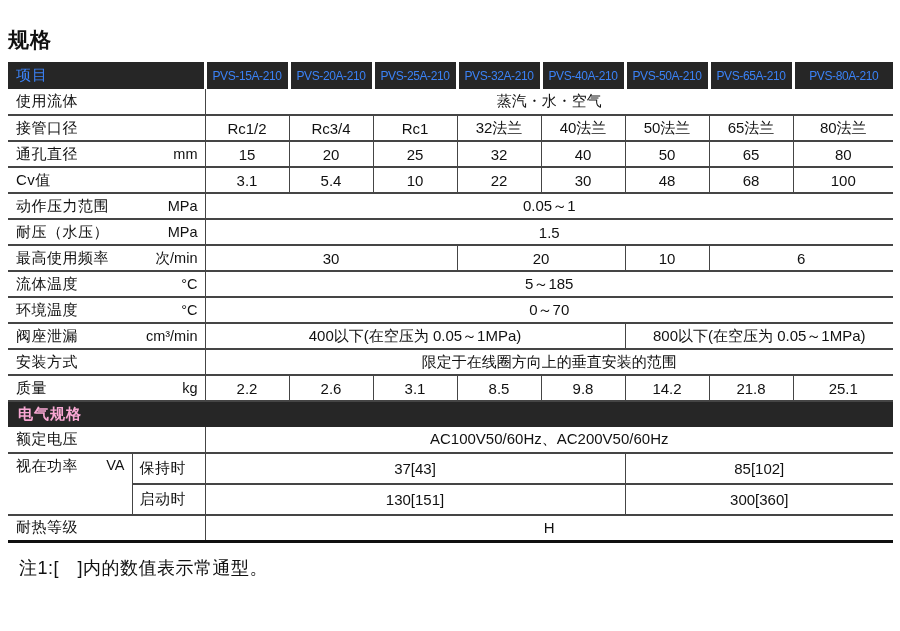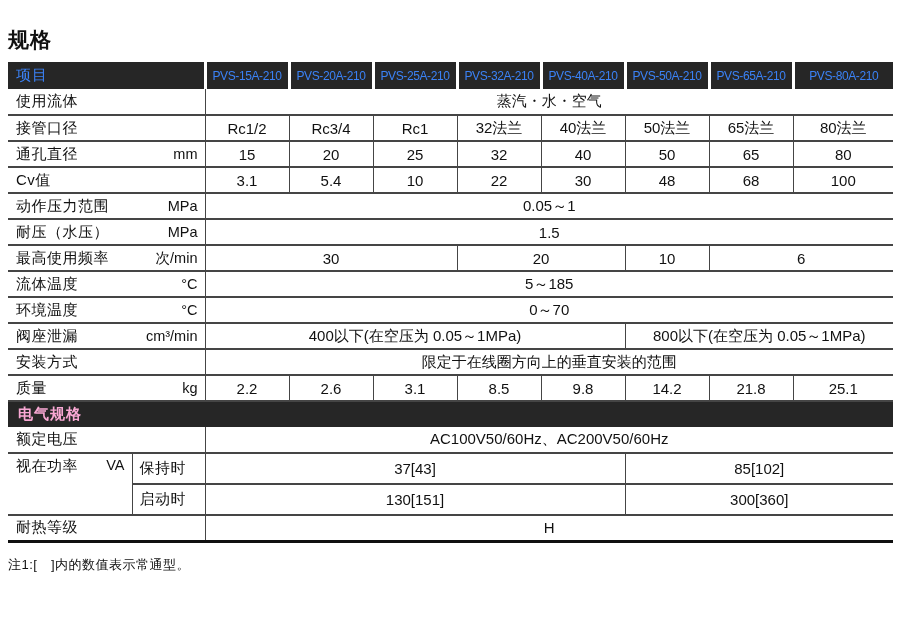--- a/index.html
+++ b/index.html
@@ -17,21 +17,21 @@
   .lblflex{display:flex;justify-content:space-between;align-items:center;padding:0 7px 0 8px;}
   .lblflex .name{letter-spacing:0.5px;}
   .lblflex .unit{font-size:14.5px;}
   td.sublbl{border-left:1.5px solid #454545;padding-left:7px;letter-spacing:0.5px;}
   tr.section td{background:#262626;color:#f9a8d4;font-weight:bold;text-align:left;padding-left:10px;font-size:15px;border-bottom:none;height:26px;letter-spacing:1px;}
   tr.last td{border-bottom:3px solid #101010;}
   td.apcell{padding:0;vertical-align:top;}
   .apflex{display:flex;flex-direction:row;justify-content:space-between;height:54px;padding:3px 7px 3px 8px;}
   .apflex .apname{text-align:left;letter-spacing:0.5px;}
   .apflex .apunit{text-align:right;font-size:14.5px;}
-  .footnote{font-size:13px;margin-top:13px;letter-spacing:0.5px;}
+  .footnote{font-size:18px;margin-top:13px;letter-spacing:0.5px;margin-left:11px;}
 </style>
 </head>
 <body>
 
 <div class="wrap">
   <h1 class="page-title">规格</h1>
 
   <table class="spec">
     <colgroup>
       <col style="width:124px">

